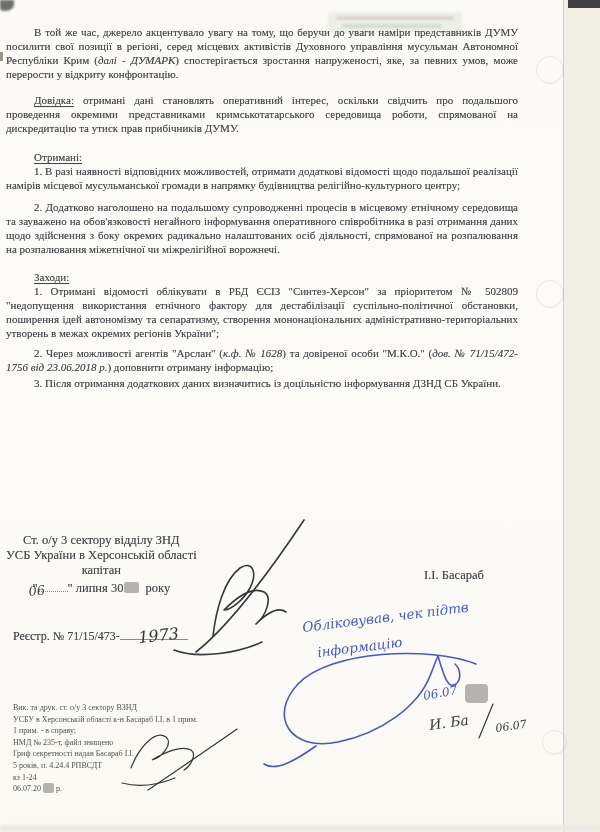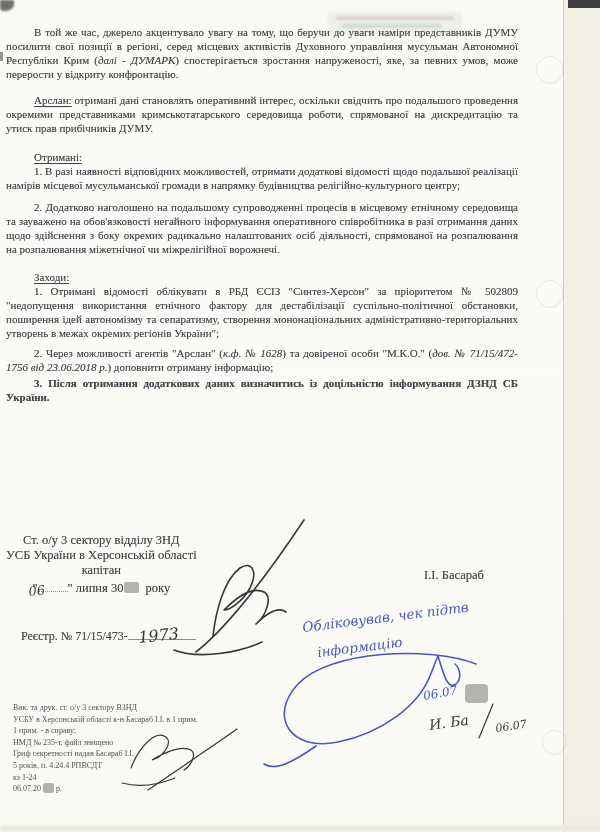--- a/index.html
+++ b/index.html
@@ -19,33 +19,33 @@
   .punch.p1{left:536px;top:56px;} .punch.p2{left:536px;top:280px;} .punch.p3{left:542px;top:730px;width:23px;height:23px;}
   .stamp{position:absolute;left:328px;top:12px;width:134px;height:21px;background:rgba(205,214,198,.30);filter:blur(1px);border-radius:2px;}
   .stamp::before,.stamp::after{content:"";position:absolute;left:8px;right:8px;height:4px;background:rgba(186,150,165,.30);border-radius:2px;}
   .stamp::before{top:4px;} .stamp::after{top:12px;left:14px;right:20px;background:rgba(150,180,160,.30);}
 
   
   .main-text{position:absolute;left:6px;top:25px;width:512px;font-size:11px;line-height:14px;
     text-align:justify;text-shadow:0 .1px .5px rgba(67,70,75,.5);}
   .main-text p{margin:0;text-indent:28px;}
   .mt12{margin-top:12px !important;} .mt15{margin-top:15px !important;} .mt14{margin-top:14px !important;}
-  .mt8{margin-top:8px !important;} .mt6{margin-top:6px !important;} .mt2{margin-top:2px !important;font-weight:bold;}
+  .mt8{margin-top:8px !important;} .mt6{margin-top:6px !important;} .mt2{margin-top:2px !important;}
   .ul{text-decoration:underline;text-underline-offset:2px;}
   .it{font-style:italic;}
 
   
   .signoff{position:absolute;left:6px;top:533px;font-size:12.5px;line-height:15px;text-shadow:0 .1px .5px rgba(67,70,75,.5);text-align:center;}
   .dateline{margin-top:2px;}
   .blank-day{display:inline-block;width:30px;border-bottom:1px dotted #8b8b88;height:11px;}
   .redact{background:#b4b3b0;border-radius:2px;display:inline-block;}
   .redact.abs{position:absolute;}
   .rd-date{width:15px;height:11px;vertical-align:-1px;margin-left:1px;margin-right:3px;}
   .officer-name{position:absolute;left:424px;top:568px;font-size:12.5px;text-shadow:0 .1px .5px rgba(67,70,75,.5);}
-  .registry{position:absolute;left:13px;top:628px;font-size:12px;text-shadow:0 .1px .5px rgba(67,70,75,.5);margin-left:8px;}
+  .registry{position:absolute;left:13px;top:628px;font-size:12px;text-shadow:0 .1px .5px rgba(67,70,75,.5);}
   .blank-reg{display:inline-block;width:68px;border-bottom:1px solid #8b8b88;height:11px;}
 
   
   .footer{position:absolute;left:13px;top:702px;font-size:8px;line-height:11.6px;color:#4e5157;}
   .footer div{white-space:nowrap;}
   .rd-footer{width:11px;height:10px;vertical-align:-2px;margin:0 2px;}
 
   
   svg.ink{position:absolute;left:0;top:0;pointer-events:none;}
   .ink-black{stroke:#35373c;fill:none;stroke-width:1.6;stroke-linecap:round;stroke-linejoin:round;}
@@ -65,21 +65,21 @@
   <div class="left-tick"></div>
   <div class="bottom-strip"></div>
   <div class="punch p1"></div>
   <div class="punch p2"></div>
   <div class="punch p3"></div>
   <div class="stamp"></div>
 
   <div class="main-text">
     <p><span>В той же час, джерело акцентувало увагу на тому, що беручи до уваги наміри представників ДУМУ посилити свої позиції в регіоні, серед місцевих активістів Духовного управління мусульман Автономної Республіки Крим (</span><span class="it">далі - ДУМАРК</span><span>) спостерігається зростання напруженості, яке, за певних умов, може перерости у відкриту конфронтацію.</span></p>
 
-    <p class="mt12"><span class="ul">Арслан:</span><span> отримані дані становлять оперативний інтерес, оскільки свідчить про подальшого проведення окремими представниками кримськотатарського середовища роботи, спрямованої на дискредитацію та утиск прав прибічників ДУМУ.</span></p>
+    <p class="mt12"><span class="ul">Довідка:</span><span> отримані дані становлять оперативний інтерес, оскільки свідчить про подальшого проведення окремими представниками кримськотатарського середовища роботи, спрямованої на дискредитацію та утиск прав прибічників ДУМУ.</span></p>
 
     <p class="mt15"><span class="ul">Отримані:</span></p>
     <p>1. В разі наявності відповідних можливостей, отримати додаткові відомості щодо подальшої реалізації намірів місцевої мусульманської громади в напрямку будівництва релігійно-культурного центру;</p>
     <p class="mt8">2. Додатково наголошено на подальшому супроводженні процесів в місцевому етнічному середовища та зауважено на обов'язковості негайного інформування оперативного співробітника в разі отримання даних щодо здійснення з боку окремих радикально налаштованих осіб діяльності, спрямованої на розпалювання на розпалювання міжетнічної чи міжрелігійної ворожнечі.</p>
 
     <p class="mt14"><span class="ul">Заходи:</span></p>
     <p>1. Отримані відомості облікувати в РБД ЄСІЗ "Синтез-Херсон" за пріоритетом № 502809 "недопущення використання етнічного фактору для дестабілізації суспільно-політичної обстановки, поширення ідей автономізму та сепаратизму, створення мононаціональних адміністративно-територіальних утворень в межах окремих регіонів України";</p>
     <p class="mt6"><span>2. Через можливості агентів "Арслан" (</span><span class="it">к.ф. № 1628</span><span>) та довіреної особи "М.К.О." (</span><span class="it">дов. № 71/15/472-1756 від 23.06.2018 р.</span><span>) доповнити отриману інформацію;</span></p>
     <p class="mt2">3. Після отримання додаткових даних визначитись із доцільністю інформування ДЗНД СБ України.</p>
   </div>

